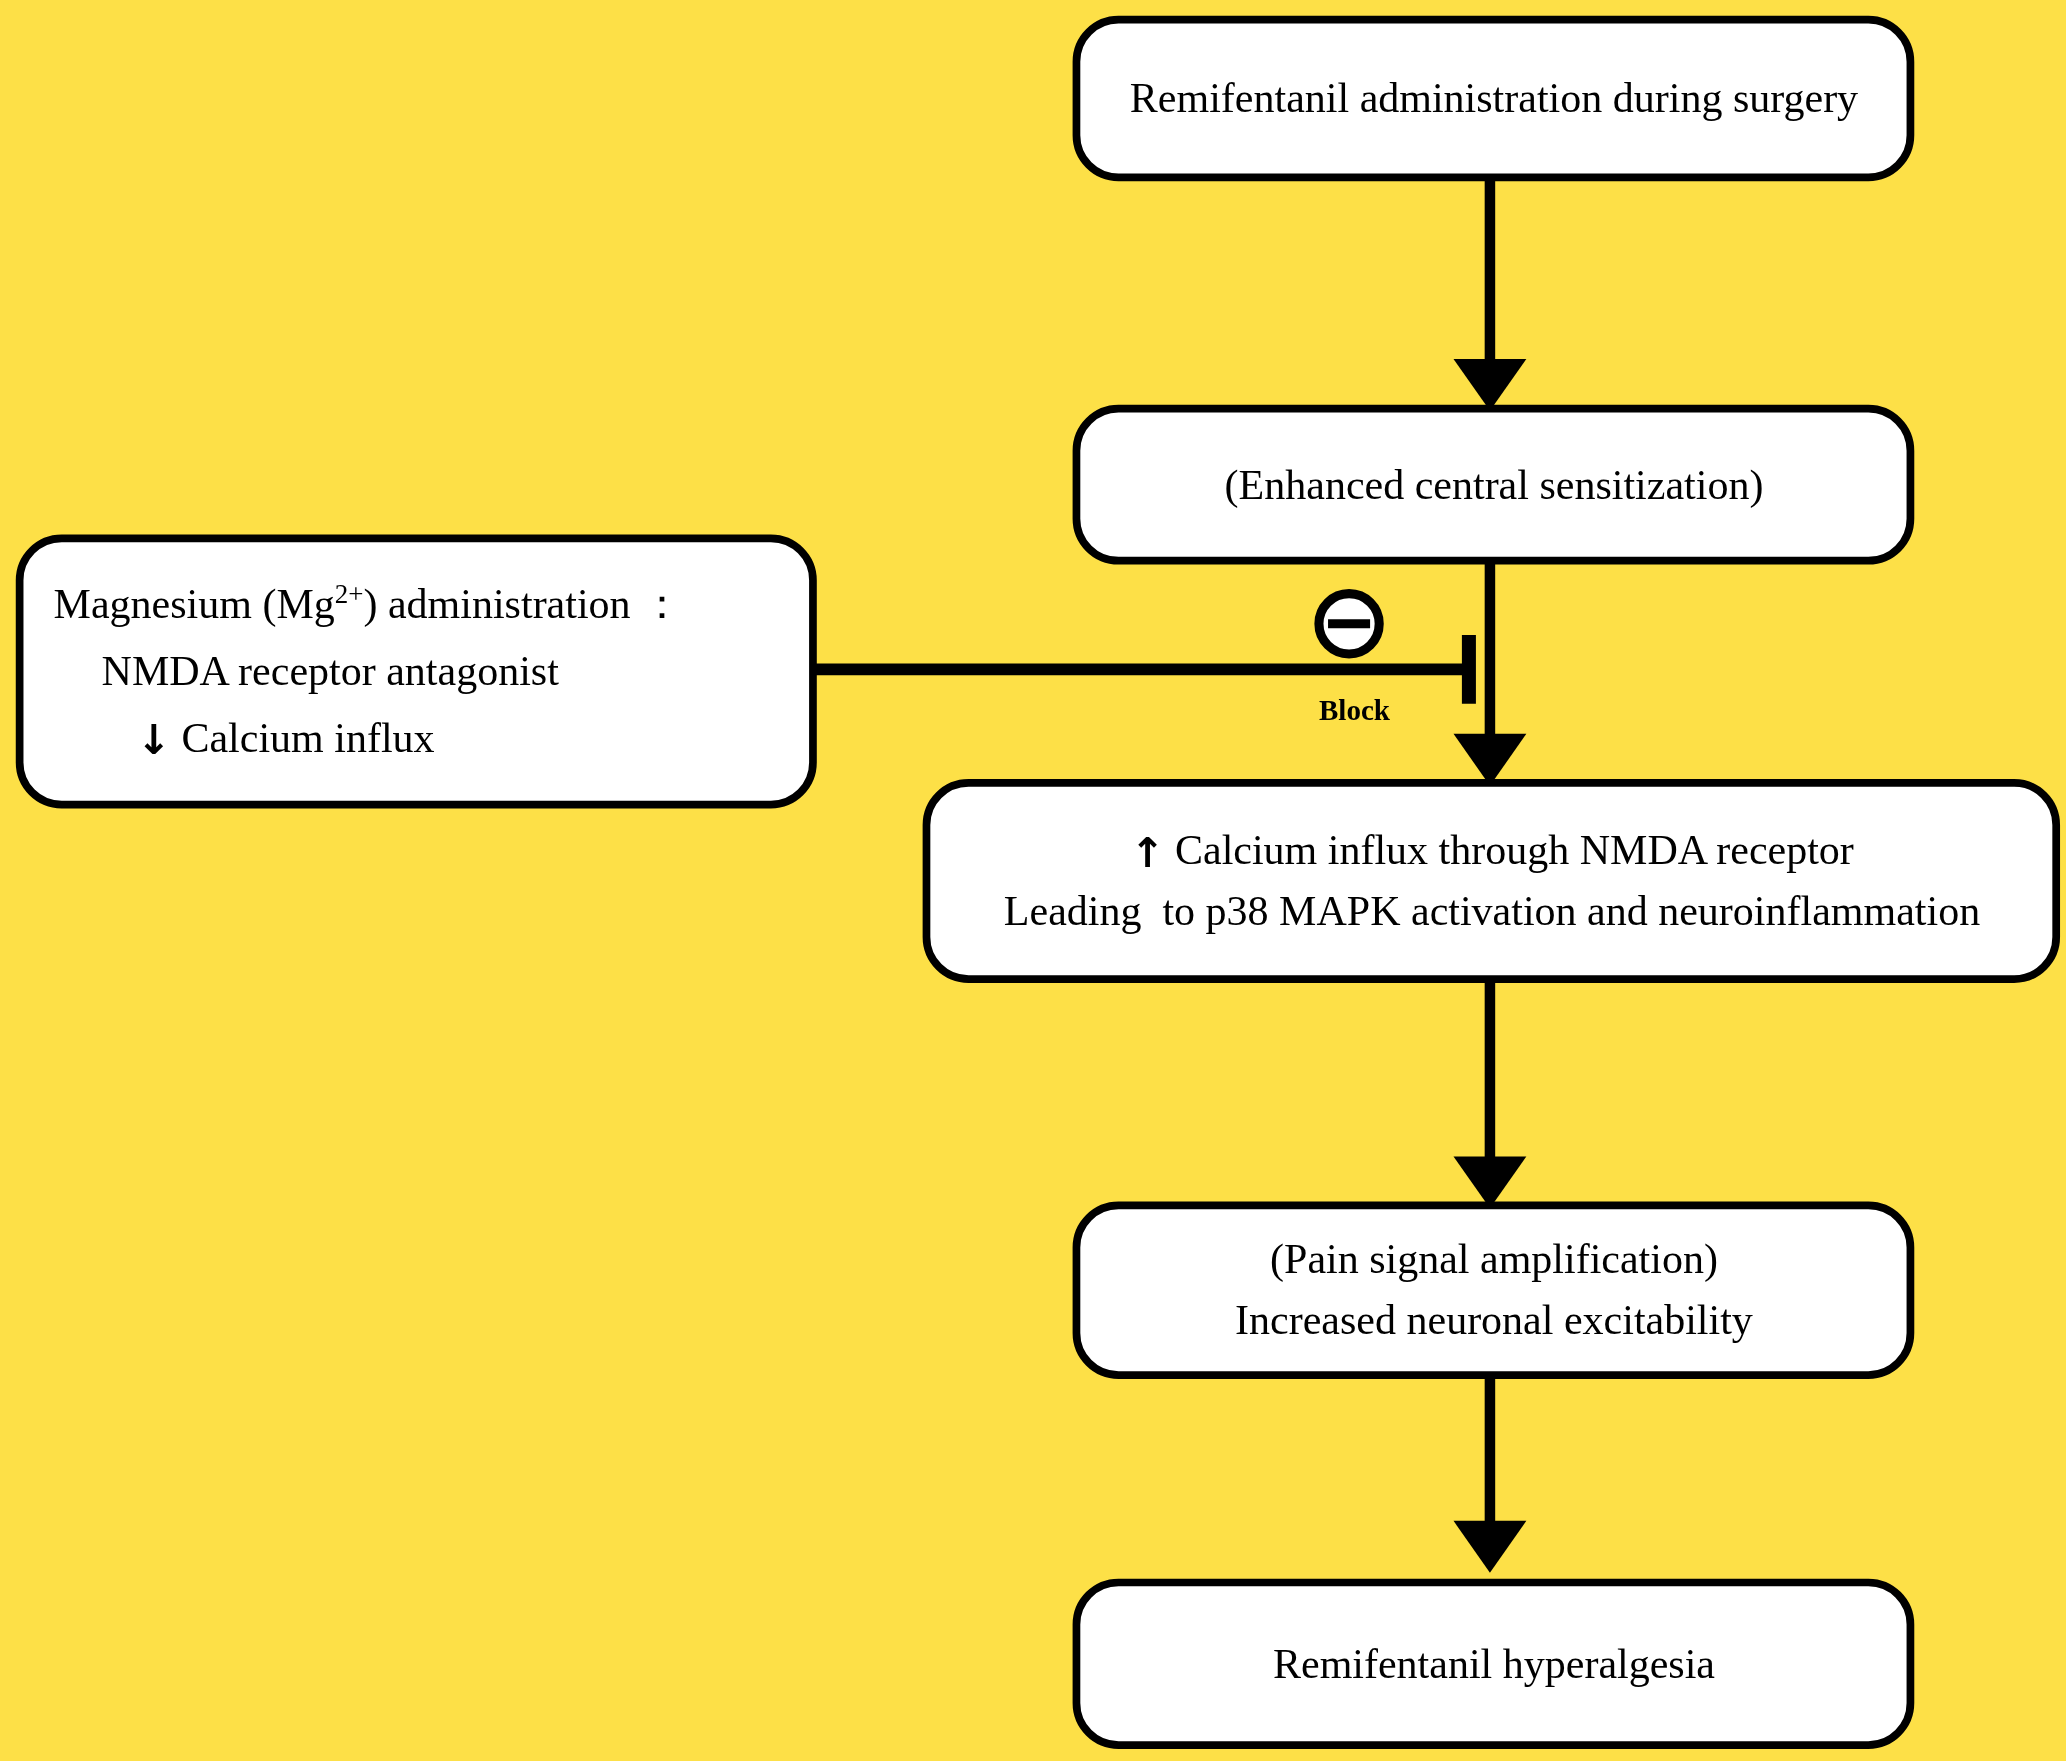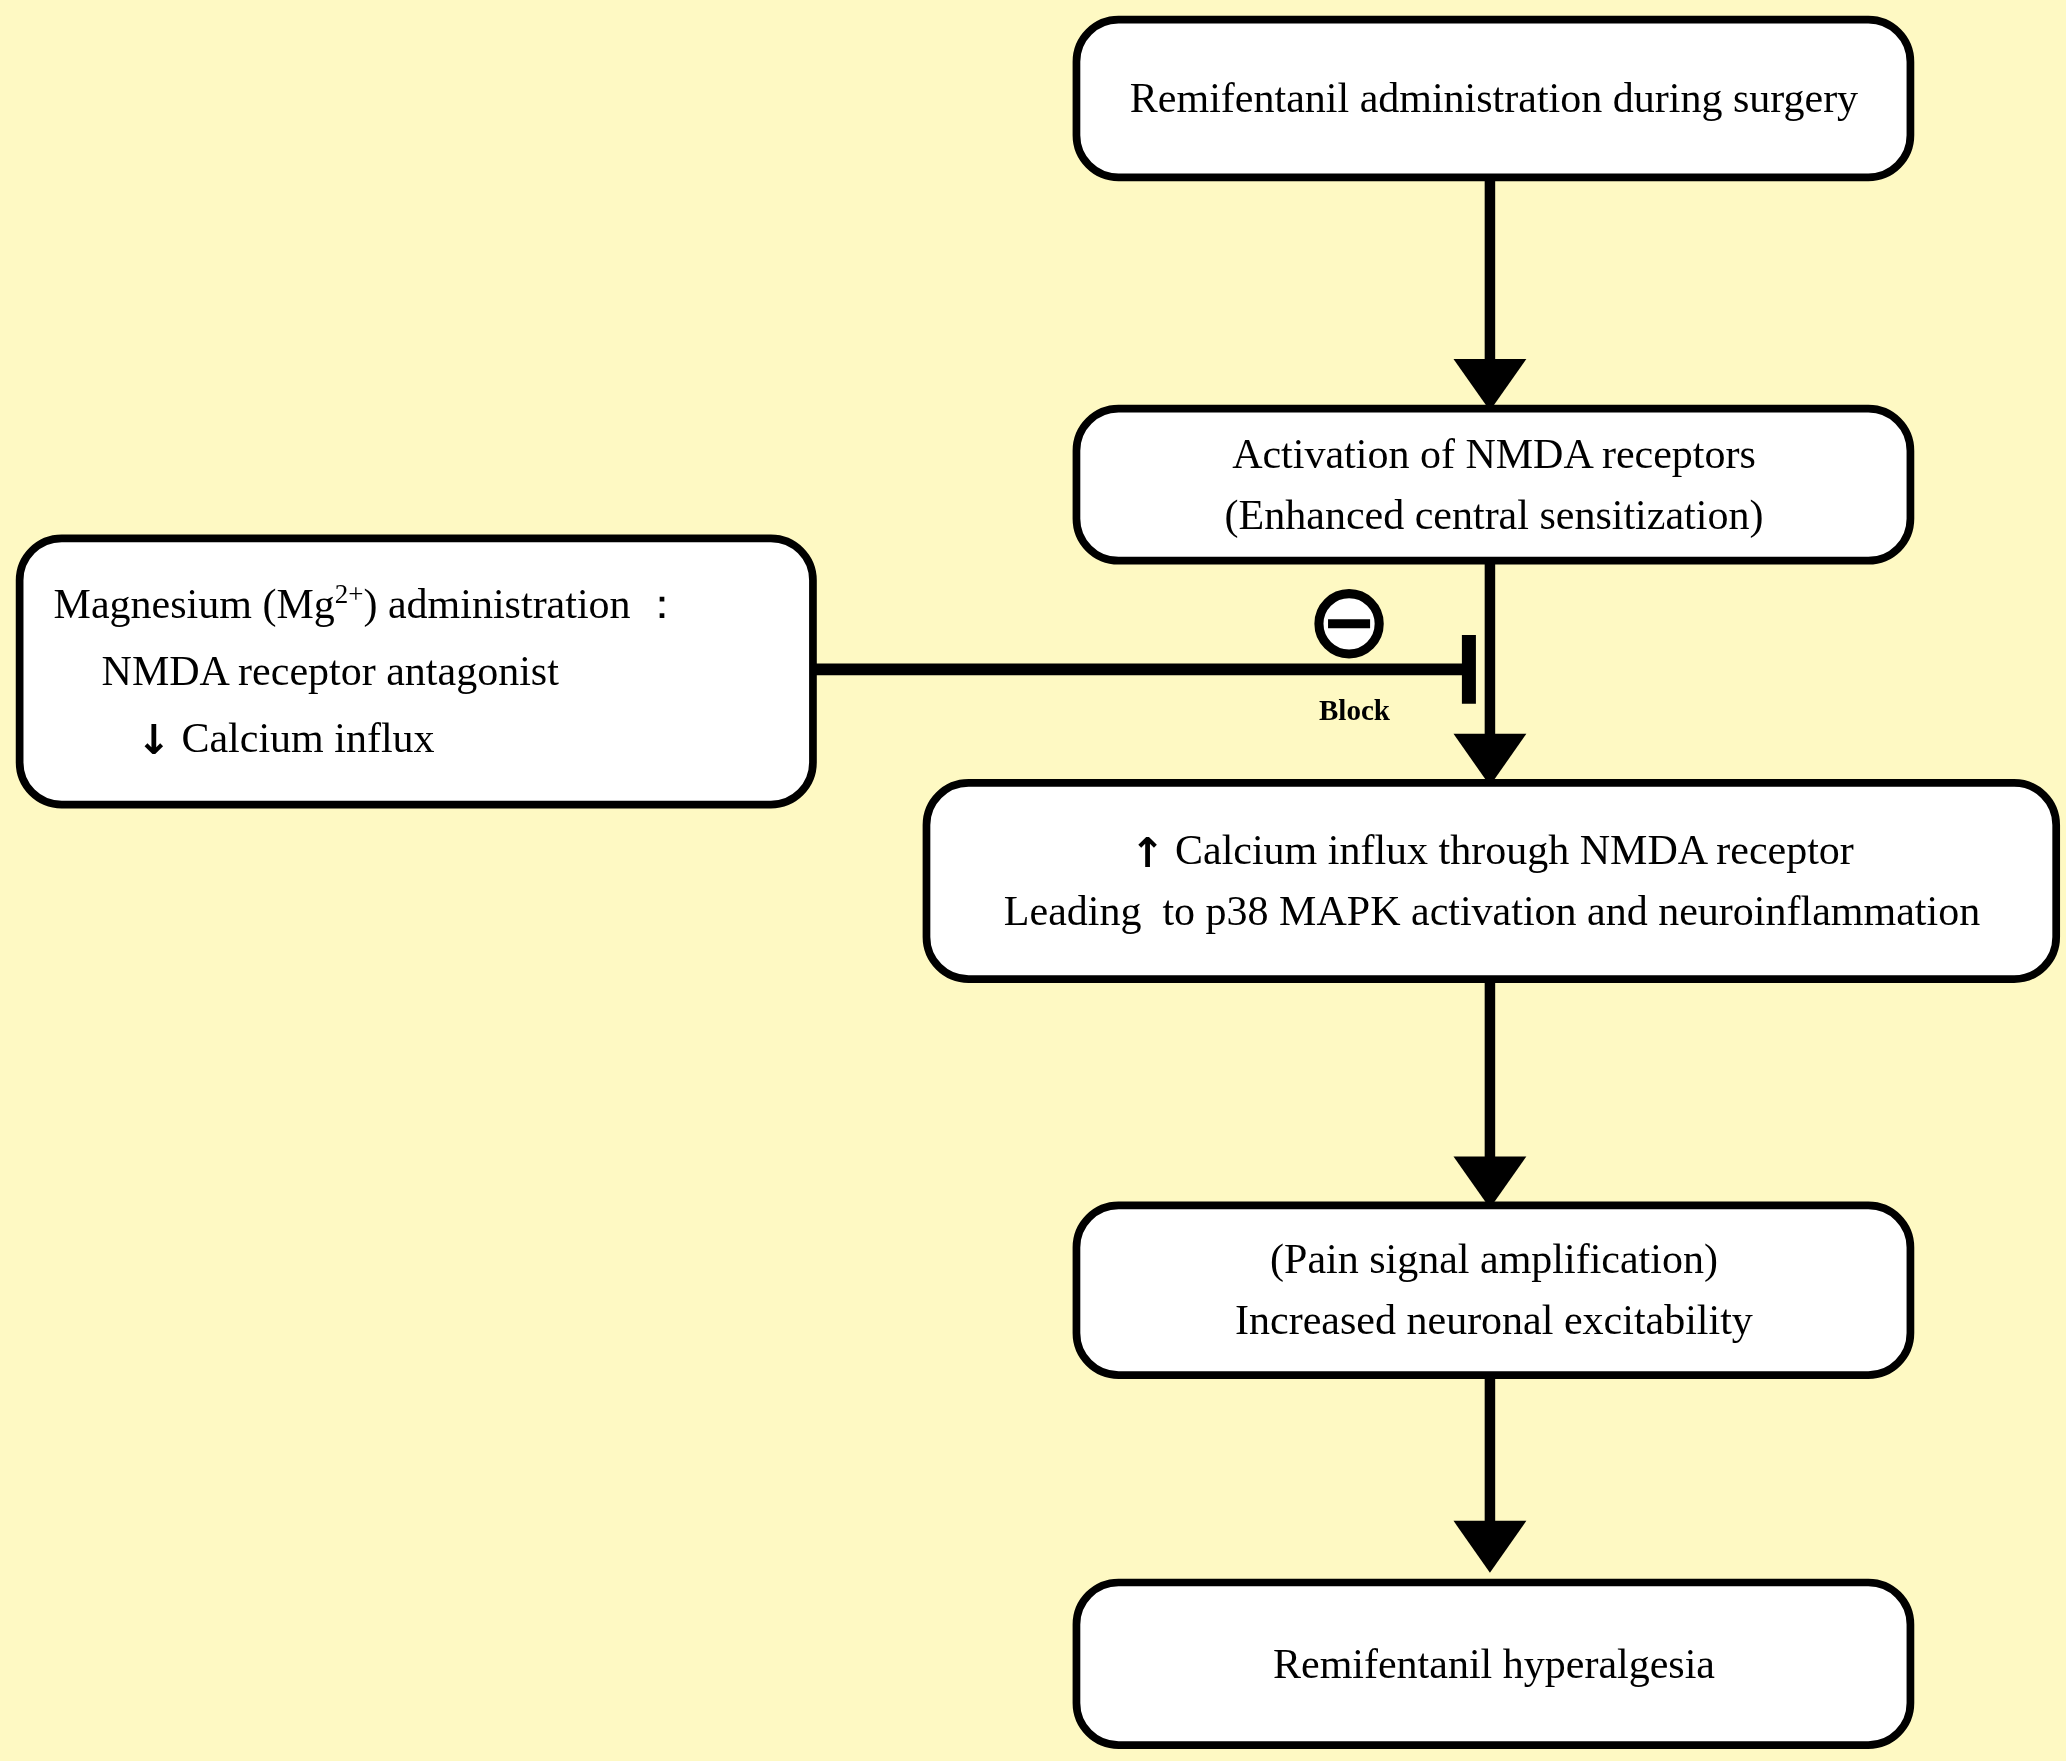--- a/index.html
+++ b/index.html
@@ -4,21 +4,21 @@
 <style>
   html, body {
     margin: 0;
     padding: 0;
     background: #ffffff;
   }
   #stage {
     position: relative;
     width: 2066px;
     height: 1762px;
-    background: #fef9c3;
+    background: #fde047;
     overflow: hidden;
     font-family: "Liberation Serif", "DejaVu Serif", serif;
   }
   #flow-svg {
     position: absolute;
     inset: 0;
     width: 2066px;
     height: 1762px;
     display: block;
   }
@@ -139,21 +139,20 @@
     <polygon class="edge-head" points="2074,2170 2178,2170 2126,2244"></polygon>
 
     <rect class="node-box" x="1536" y="2258" width="1190" height="232" rx="60" ry="60"></rect>
   </svg>
 
   <div class="node-text" style="left:1077px; top:19.6px; width:834px; height:158px;">
     <span class="line">Remifentanil administration during surgery</span>
   </div>
 
   <div class="node-text" style="left:1077px; top:409px; width:834px; height:152px;">
-    <span class="line">Activation of NMDA receptors</span>
     <span class="line">(Enhanced central sensitization)</span>
   </div>
 
   <div class="node-text mg-box-text" style="left:19.6px; top:538px; width:793px; height:266px;">
     <span class="line l1"><span>Magnesium (Mg</span><span class="sup">2+</span><span>) administration ：</span></span>
     <span class="line l2">NMDA receptor antagonist</span>
     <span class="line l3"><span class="glyph-arrow">↓</span><span> Calcium influx</span></span>
   </div>
 
   <div class="node-text" style="left:927px; top:783px; width:1130px; height:196px;">

